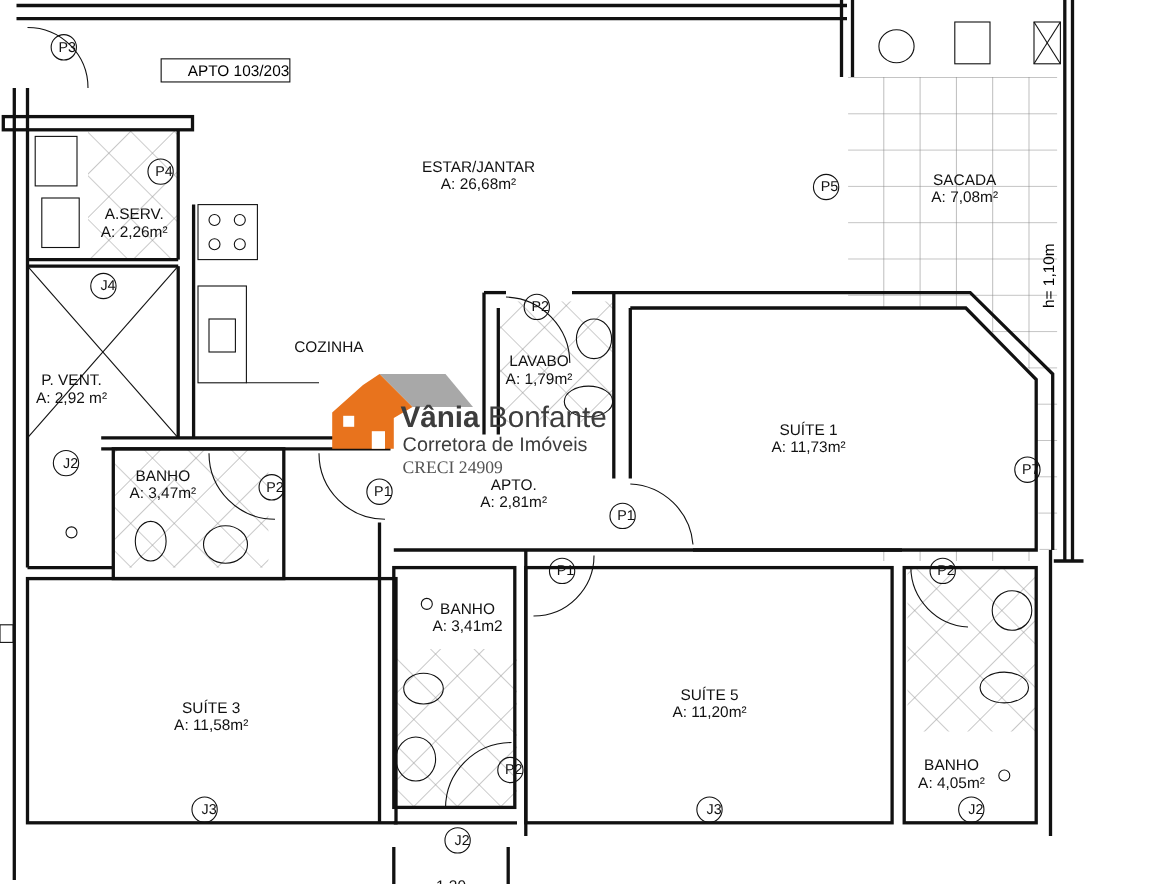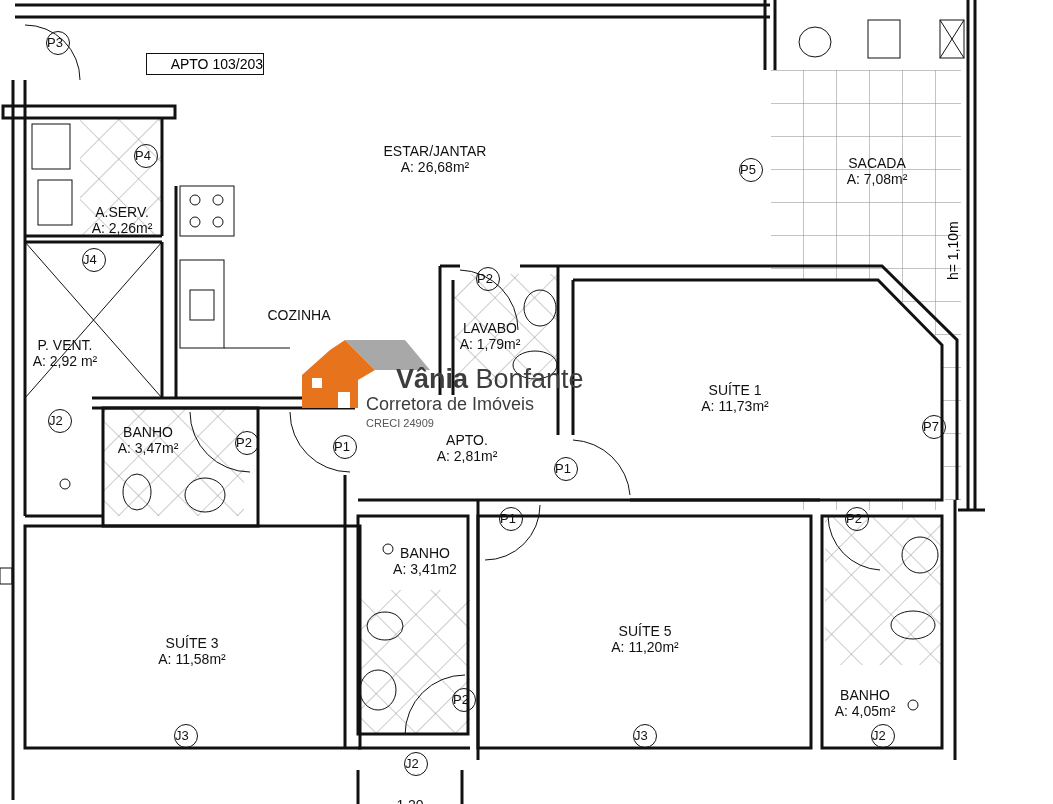--- a/index.html
+++ b/index.html
@@ -1,26 +1,26 @@
 <!DOCTYPE html>
 <html><head>
 <meta charset="utf-8">
 <style>
   html, body { margin: 0; padding: 0; background: #ffffff; }
   body { width: 1053px; height: 804px; overflow: hidden; position: relative; font-family: "Liberation Sans", sans-serif; }
   #plan { position: absolute; left: 0; top: 0; width: 1053px; height: 804px; }
   .label { position: absolute; font-size: 14px; color: #111; text-align: center; line-height: 16px; white-space: nowrap; transform: translateX(-50%); }
-  .tag { position: absolute; width: 22px; height: 22px; border: 1px solid #111; border-radius: 50%; font-size: 13px; line-height: 22px; text-align: left; color: #111; background: transparent; transform: translate(-50%,-50%); }
+  .tag { position: absolute; width: 22px; height: 22px; border: 1px solid #111; border-radius: 50%; font-size: 13px; line-height: 22px; text-align: right; color: #111; background: transparent; transform: translate(-50%,-50%); }
   .apto { position: absolute; left: 146px; top: 53px; width: 116px; height: 20px; border: 1px solid #111; font-size: 14px; line-height: 20px; text-align: right; }
   .vtext { position: absolute; left: 945px; top: 280px; font-size: 14px; transform: rotate(-90deg); transform-origin: left top; white-space: nowrap; }
   .wm-name { position: absolute; left: 364px; top: 364px; font-size: 27px; color: #3d3d3d; white-space: nowrap; }
-  .wm-name b { font-weight: bold; margin-left: 32px; }
+  .wm-name b { font-weight: bold; }
   .wm-name span { font-weight: normal; }
   .wm-sub { position: absolute; left: 366px; top: 394px; font-size: 18px; color: #3d3d3d; white-space: nowrap; text-align: right; }
-  .wm-creci { position: absolute; left: 366px; top: 417px; font-size: 11px; color: #555; white-space: nowrap; }
+  .wm-creci { position: absolute; left: 366px; top: 417px; font-size: 16px; color: #555; white-space: nowrap; font-family: Liberation Serif, serif; }
 </style>
 </head>
 <body>
 
 <svg id="plan" viewBox="0 0 1053 804" xmlns="http://www.w3.org/2000/svg">
   <defs>
     <pattern id="diag" width="28" height="28" patternUnits="userSpaceOnUse" patternTransform="rotate(45)">
       <path d="M0 0 H28 M0 0 V28" stroke="#999" stroke-width="1" fill="none"></path>
     </pattern>
     <pattern id="grid" width="33" height="33" patternUnits="userSpaceOnUse" x="770" y="70">
@@ -147,21 +147,21 @@
 <div class="apto">APTO 103/203</div>
 
 <div class="label" style="left:435px;top:143px">
   <div>ESTAR/JANTAR</div>
   <div>A: 26,68m²</div>
 </div>
 <div class="label" style="left:877px;top:155px">
   <div>SACADA</div>
   <div>A: 7,08m²</div>
 </div>
-<div class="label" style="left:122px;top:204px">
+<div class="label" style="left:122px;top:186px">
   <div>A.SERV.</div>
   <div>A: 2,26m²</div>
 </div>
 <div class="label" style="left:299px;top:307px">
   <div>COZINHA</div>
 </div>
 <div class="label" style="left:490px;top:320px">
   <div>LAVABO</div>
   <div>A: 1,79m²</div>
 </div>

